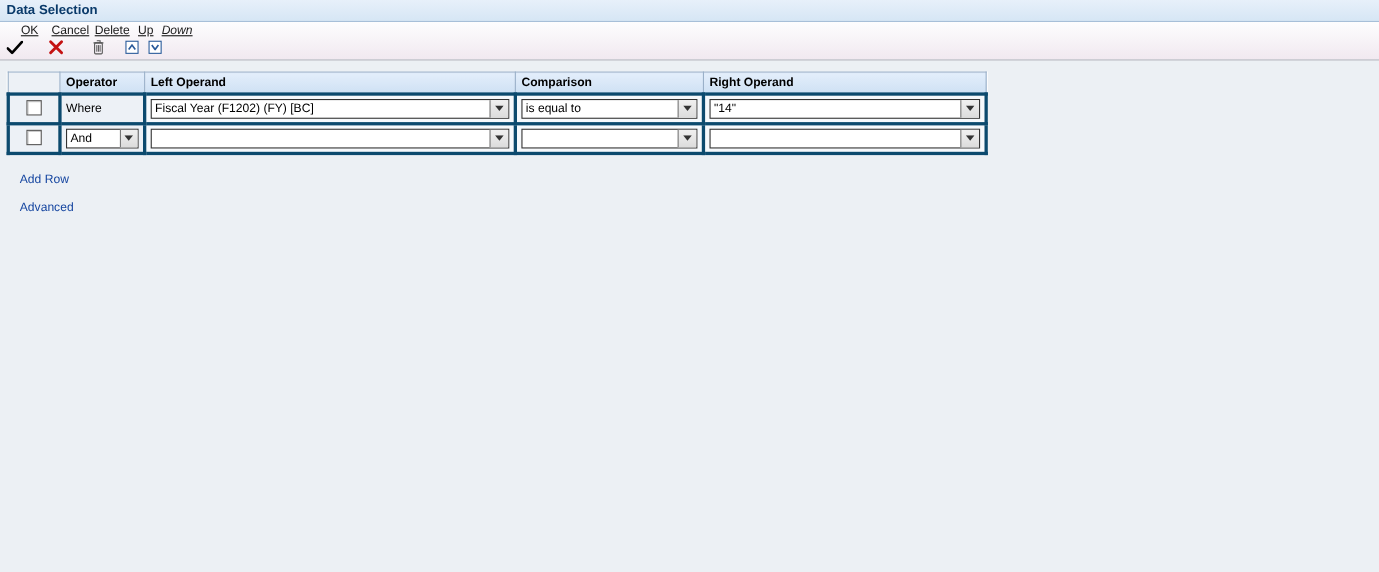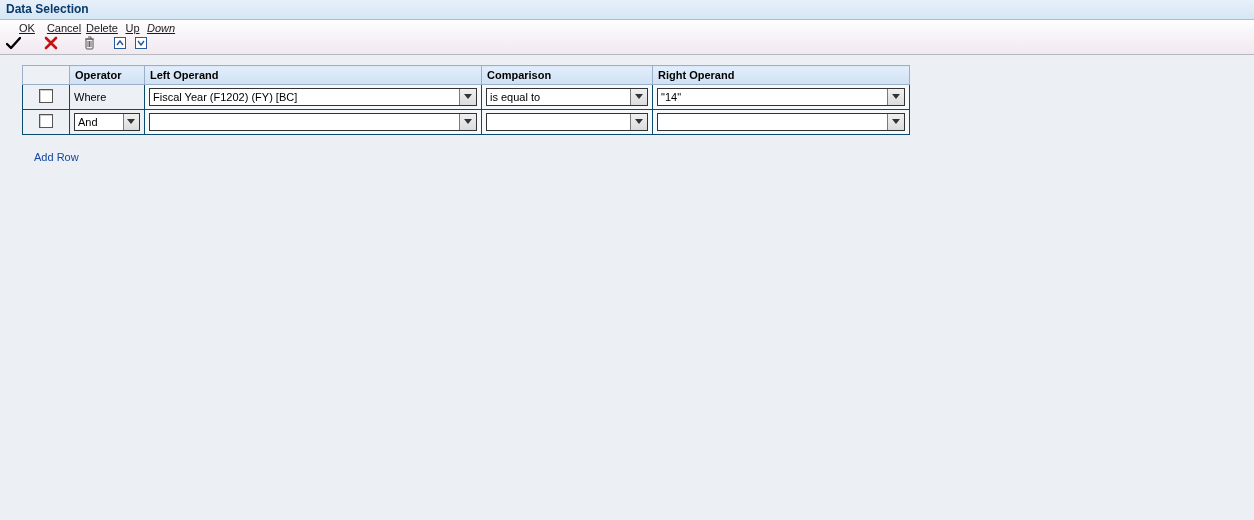--- a/index.html
+++ b/index.html
@@ -77,39 +77,39 @@
     border: 1px solid #2a5a9a;
     background: #fff;
     box-sizing: border-box;
     display: inline-flex;
     align-items: center;
     justify-content: center;
   }
 
   
   .content {
-    padding: 10px 6px 6px 22px;
+    padding: 10px 6px 6px 6px;
   }
 
   table.grid {
     border-collapse: collapse;
     border: 1px solid #7a8aa0;
     background: #fff;
   }
   table.grid th {
     background: linear-gradient(#e3eefb, #cfe1f4);
     border: 1px solid #9ab0c8;
     text-align: left;
     font-weight: bold;
     font-size: 11px;
     padding: 3px 5px;
     color: #000;
   }
   table.grid td {
-    border: 1px solid #0c4a6e;
+    border: 3px solid #0c4a6e;
     padding: 3px 4px;
     background: #f6f9fc;
     vertical-align: middle;
   }
 
   .col-sel  { width: 36px; text-align:center; background:#edf1f6 !important; }
   .col-op   { width: 54px; }
   .col-left { width: 326px; }
   .col-comp { width: 160px; }
   .col-right{ width: 246px; }
@@ -350,15 +350,18 @@
           </div>
         </td>
       </tr>
     </tbody>
   </table>
 
   <div class="links">
     <div class="linkrow">
       <a class="link">Add Row</a>
     </div>
+    <div class="linkrow">
+      <a class="link">Advanced</a>
+    </div>
   </div>
 
 </div>
 
 </body></html>

